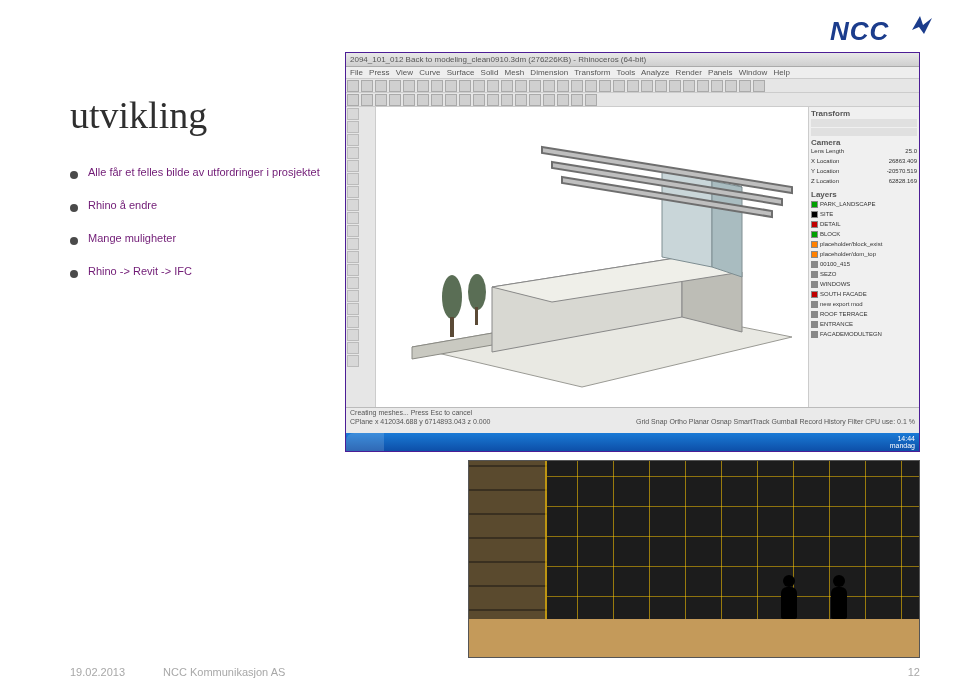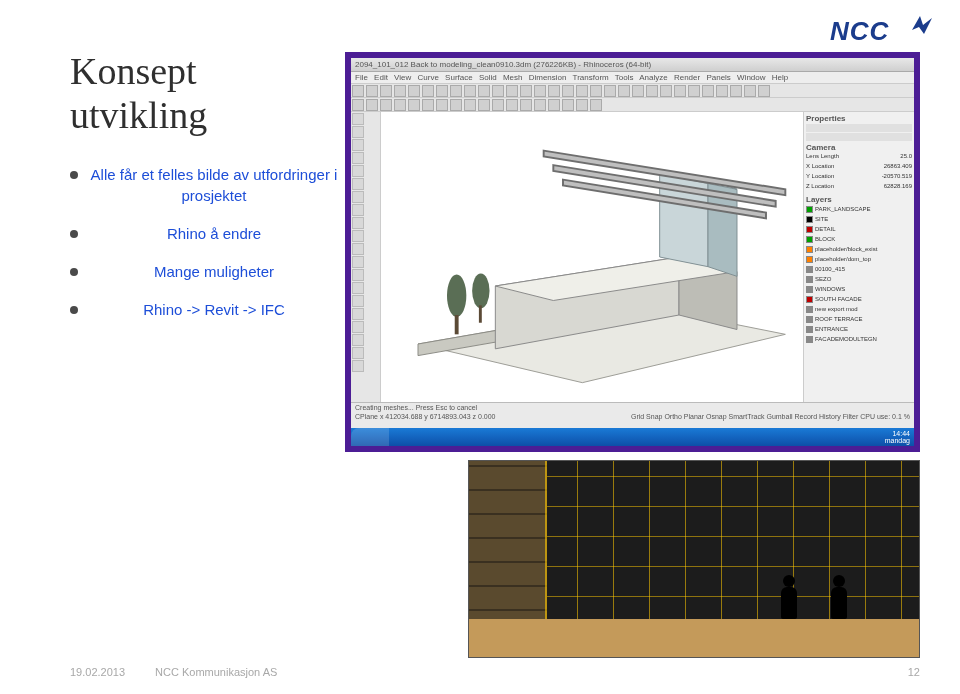--- a/index.html
+++ b/index.html
@@ -8,26 +8,26 @@
   .slide { width: 960px; height: 694px; position: relative; padding: 50px 40px 30px 70px; }
 
   
   .logo { position: absolute; top: 18px; right: 40px; width: 90px; height: 34px; }
   .logo .text { font-family: Arial, sans-serif; font-weight: 900; font-style: italic; font-size: 26px; letter-spacing: 1px; color: #1b3c8c; line-height: 26px; }
   .logo .star { position: absolute; top: -6px; right: -14px; width: 24px; height: 24px; }
   .logo .star svg { width: 100%; height: 100%; }
 
   h1 { font-size: 38px; line-height: 1.15; font-weight: 400; color: #2f2f2f; margin-bottom: 28px; }
 
-  .bullets { list-style: none; font-family: Arial, sans-serif; font-size: 15px; color: #1d4ed8; line-height: 1.35; max-width: 270px; text-align: center; }
+  .bullets { list-style: none; font-family: Arial, sans-serif; font-size: 11px; color: #701a75; line-height: 1.35; max-width: 270px; }
   .bullets li { position: relative; padding-left: 18px; margin-bottom: 18px; }
   .bullets li::before { content: ""; position: absolute; left: 0; top: 6px; width: 8px; height: 8px; border-radius: 50%; background: #4a4a4a; }
 
   
-  .screenshot { position: absolute; top: 52px; left: 345px; width: 575px; height: 400px; border: 6px solid #4c1d95; background: #f0abfc; font-family: Tahoma, Arial, sans-serif; font-size: 8px; color: #555; overflow: hidden; }
+  .screenshot { position: absolute; top: 52px; left: 345px; width: 575px; height: 400px; border: 1px solid #4c1d95; background: #f0abfc; font-family: Tahoma, Arial, sans-serif; font-size: 8px; color: #555; overflow: hidden; }
   .screenshot .titlebar { height: 14px; background: linear-gradient(#e8e8e8,#cfcfcf); border-bottom: 1px solid #aaa; padding-left: 4px; line-height: 14px; }
   .screenshot .menubar { height: 12px; background: #eee; border-bottom: 1px solid #ccc; padding-left: 4px; line-height: 12px; word-spacing: 4px; }
   .screenshot .toolbar-row { height: 14px; background: #e6e6e6; border-bottom: 1px solid #ccc; display:flex; gap:2px; padding:1px; }
   .screenshot .toolbar-row span { width:12px; height:12px; background:#d0d0d0; border:1px solid #aaa; }
   .screenshot .body { position: absolute; top: 54px; bottom: 44px; left: 0; right: 0; display:flex; }
   .screenshot .left-tools { width: 30px; background:#e6e6e6; border-right:1px solid #ccc; display:flex; flex-direction:column; gap:1px; padding:1px; }
   .screenshot .left-tools span { width:12px; height:12px; background:#d8d8d8; border:1px solid #bbb; }
   .screenshot .viewport { flex:1; position:relative; background:#fff; border-right:1px solid #ccc; overflow:hidden; }
   .screenshot .right-panel { width: 110px; background:#f0f0f0; padding:2px; line-height:1.2; }
   .screenshot .right-panel .row { height:8px; margin-bottom:1px; background:#e0e0e0; }
@@ -49,21 +49,21 @@
   .render .fig { position:absolute; bottom:38px; width:20px; height:44px; }
   .render .fig::before { content:""; position:absolute; top:0; left:4px; width:12px; height:12px; border-radius:50%; background:#000; }
   .render .fig::after { content:""; position:absolute; top:12px; left:2px; width:16px; height:32px; background:#000; border-radius:6px 6px 2px 2px; }
   .render .fig.a { right:120px; }
   .render .fig.b { right:70px; }
   .render .left-stack { position:absolute; left:0; top:0; bottom:0; width:78px; background:
      repeating-linear-gradient(0deg, #5a4a2e 0 22px, #3a3020 22px 24px),
      #4b3d26; border-right:2px solid rgba(255,200,0,.6); }
 
   
-  .footer { position:absolute; left:70px; right:40px; bottom:16px; font-family: Arial, sans-serif; font-size:11px; color:#a8a8a8; display:flex; gap:30px; align-items:baseline; }
+  .footer { position:absolute; left:70px; right:40px; bottom:16px; font-family: Arial, sans-serif; font-size:11px; color:#a8a8a8; display:flex; gap:38px; align-items:baseline; }
   .footer-right { position:absolute; right:40px; bottom:16px; font-family: Liberation Sans, sans-serif; font-size:11px; color:#a8a8a8; }
 
   
   .lyr { display:flex; align-items:center; gap:2px; height:9px; margin-bottom:1px; font-size:6px; color:#333; }
   .lyr .sw { width:7px; height:7px; border:1px solid #888; }
 </style>
 </head>
 <body>
 
 <div class="slide">
@@ -71,34 +71,34 @@
   <div class="logo">
     <span class="text">NCC</span>
     <span class="star">
       <svg viewBox="0 0 24 24">
           <path d="M2 18 L10 4 L13 13 L22 6 L14 22 L9 15 Z" fill="#1b3c8c"></path>
         </svg>
     </span>
   </div>
 
   <h1>
-    <span>Konsept</span><br>
+    <br>
     <span>utvikling</span>
   </h1>
 
   <ul class="bullets">
     <li>Alle får et felles bilde av utfordringer i prosjektet</li>
     <li>Rhino å endre</li>
     <li>Mange muligheter</li>
     <li>Rhino -&gt; Revit -&gt; IFC</li>
   </ul>
 
   <div class="screenshot">
     <div class="titlebar">2094_101_012 Back to modeling_clean0910.3dm (276226KB) - Rhinoceros (64-bit)</div>
-    <div class="menubar">File  Edit  View  Curve  Surface  Solid  Mesh  Dimension  Transform  Tools  Analyze  Render  Panels  Window  Help</div>
+    <div class="menubar">File  Press  View  Curve  Surface  Solid  Mesh  Dimension  Transform  Tools  Analyze  Render  Panels  Window  Help</div>
     <div class="toolbar-row">
       <span></span>
         <span></span>
         <span></span>
         <span></span>
         <span></span>
         <span></span>
         <span></span>
         <span></span>
         <span></span>
@@ -189,21 +189,21 @@
 
           <g fill="#5a6e55">
             <ellipse cx="70" cy="190" rx="10" ry="22"></ellipse>
             <rect x="68" y="210" width="4" height="20" fill="#5b4a36"></rect>
             <ellipse cx="95" cy="185" rx="9" ry="18"></ellipse>
             <rect x="93" y="200" width="3" height="18" fill="#5b4a36"></rect>
           </g>
         </svg>
       </div>
       <div class="right-panel">
-        <div style="font-weight:bold">Properties</div>
+        <div style="font-weight:bold">Transform</div>
         <div class="row"></div>
         <div class="row"></div>
         <div style="font-weight:bold;margin-top:2px">Camera</div>
         <div class="lyr">
             <span>Lens Length</span> 
             <span style="margin-left:auto">25.0</span>
           </div>
         <div class="lyr">
             <span>X Location</span> 
             <span style="margin-left:auto">26863.409</span>

